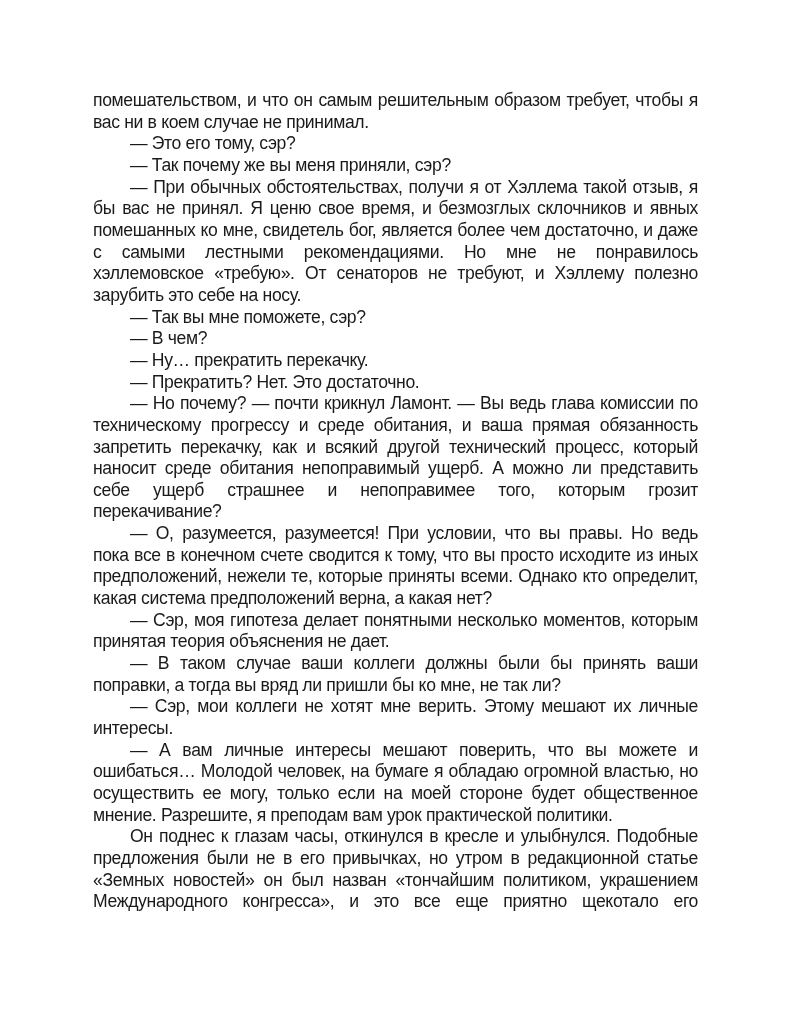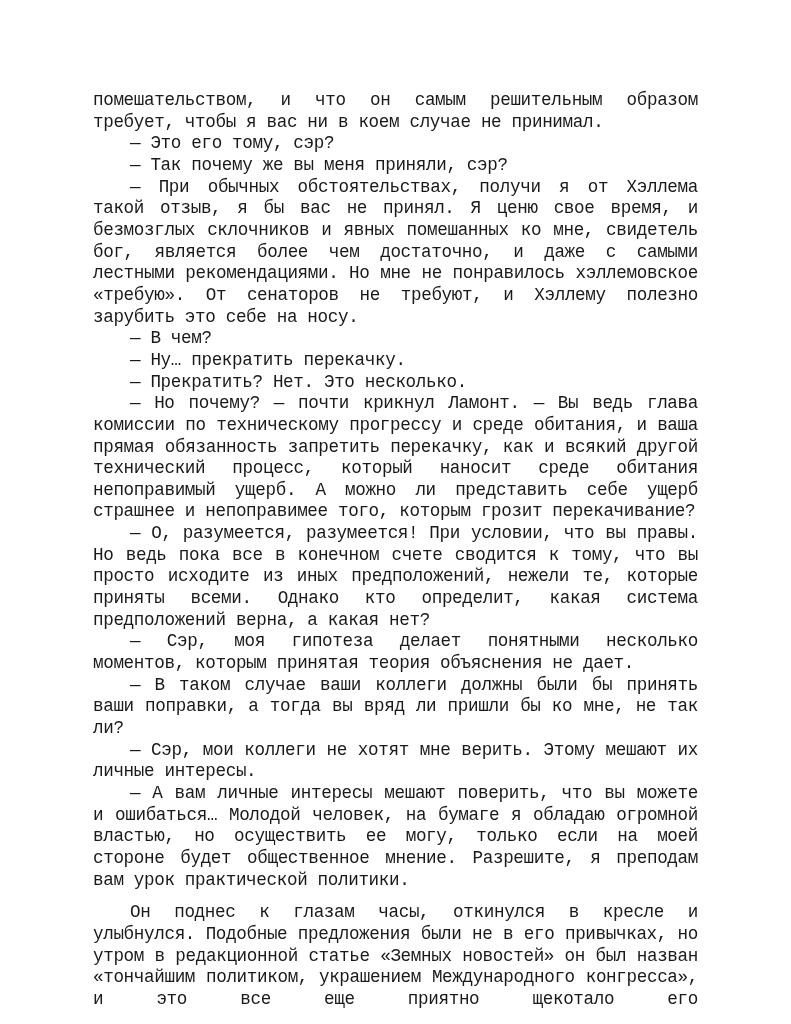--- a/index.html
+++ b/index.html
@@ -1,37 +1,38 @@
 <!DOCTYPE html>
 <html><head>
 <meta charset="utf-8">
 <style>
   html, body { margin:0; padding:0; background:#ffffff; }
   body { width:791px; height:1024px; position:relative; overflow:hidden; }
   .page {
     position:absolute; left:93px; top:90px; width:605px;
-    font-family:Liberation Mono, monospace;
+    font-family:Liberation Sans, sans-serif;
     font-size:17.6px; line-height:21.65px; color:#1a1a1a;
     letter-spacing:-0.35px;
   }
   .page p { margin:0; text-align:justify; text-indent:37px; }
   .page p.noindent { text-indent:0; }
-  .page p.last { text-align-last:justify;margin-top:11px; }
+  .page p.last { text-align-last:justify; }
 </style>
 </head>
 <body>
 
 <div class="page">
   <p class="noindent">помешательством, и что он самым решительным образом требует, чтобы я вас ни в коем случае не принимал.</p>
   <p>— Это его тому, сэр?</p>
   <p>— Так почему же вы меня приняли, сэр?</p>
   <p>— При обычных обстоятельствах, получи я от Хэллема такой отзыв, я бы вас не принял. Я ценю свое время, и безмозглых склочников и явных помешанных ко мне, свидетель бог, является более чем достаточно, и даже с самыми лестными рекомендациями. Но мне не понравилось хэллемовское «требую». От сенаторов не требуют, и Хэллему полезно зарубить это себе на носу.</p>
+  <p>— Так вы мне поможете, сэр?</p>
   <p>— В чем?</p>
   <p>— Ну… прекратить перекачку.</p>
-  <p>— Прекратить? Нет. Это несколько.</p>
+  <p>— Прекратить? Нет. Это достаточно.</p>
   <p>— Но почему? — почти крикнул Ламонт. — Вы ведь глава комиссии по техническому прогрессу и среде обитания, и ваша прямая обязанность запретить перекачку, как и всякий другой технический процесс, который наносит среде обитания непоправимый ущерб. А можно ли представить себе ущерб страшнее и непоправимее того, которым грозит перекачивание?</p>
   <p>— О, разумеется, разумеется! При условии, что вы правы. Но ведь пока все в конечном счете сводится к тому, что вы просто исходите из иных предположений, нежели те, которые приняты всеми. Однако кто определит, какая система предположений верна, а какая нет?</p>
   <p>— Сэр, моя гипотеза делает понятными несколько моментов, которым принятая теория объяснения не дает.</p>
   <p>— В таком случае ваши коллеги должны были бы принять ваши поправки, а тогда вы вряд ли пришли бы ко мне, не так ли?</p>
   <p>— Сэр, мои коллеги не хотят мне верить. Этому мешают их личные интересы.</p>
   <p>— А вам личные интересы мешают поверить, что вы можете и ошибаться… Молодой человек, на бумаге я обладаю огромной властью, но осуществить ее могу, только если на моей стороне будет общественное мнение. Разрешите, я преподам вам урок практической политики.</p>
   <p class="last">Он поднес к глазам часы, откинулся в кресле и улыбнулся. Подобные предложения были не в его привычках, но утром в редакционной статье «Земных новостей» он был назван «тончайшим политиком, украшением Международного конгресса», и это все еще приятно щекотало его</p>
 </div>
 
 </body></html>

